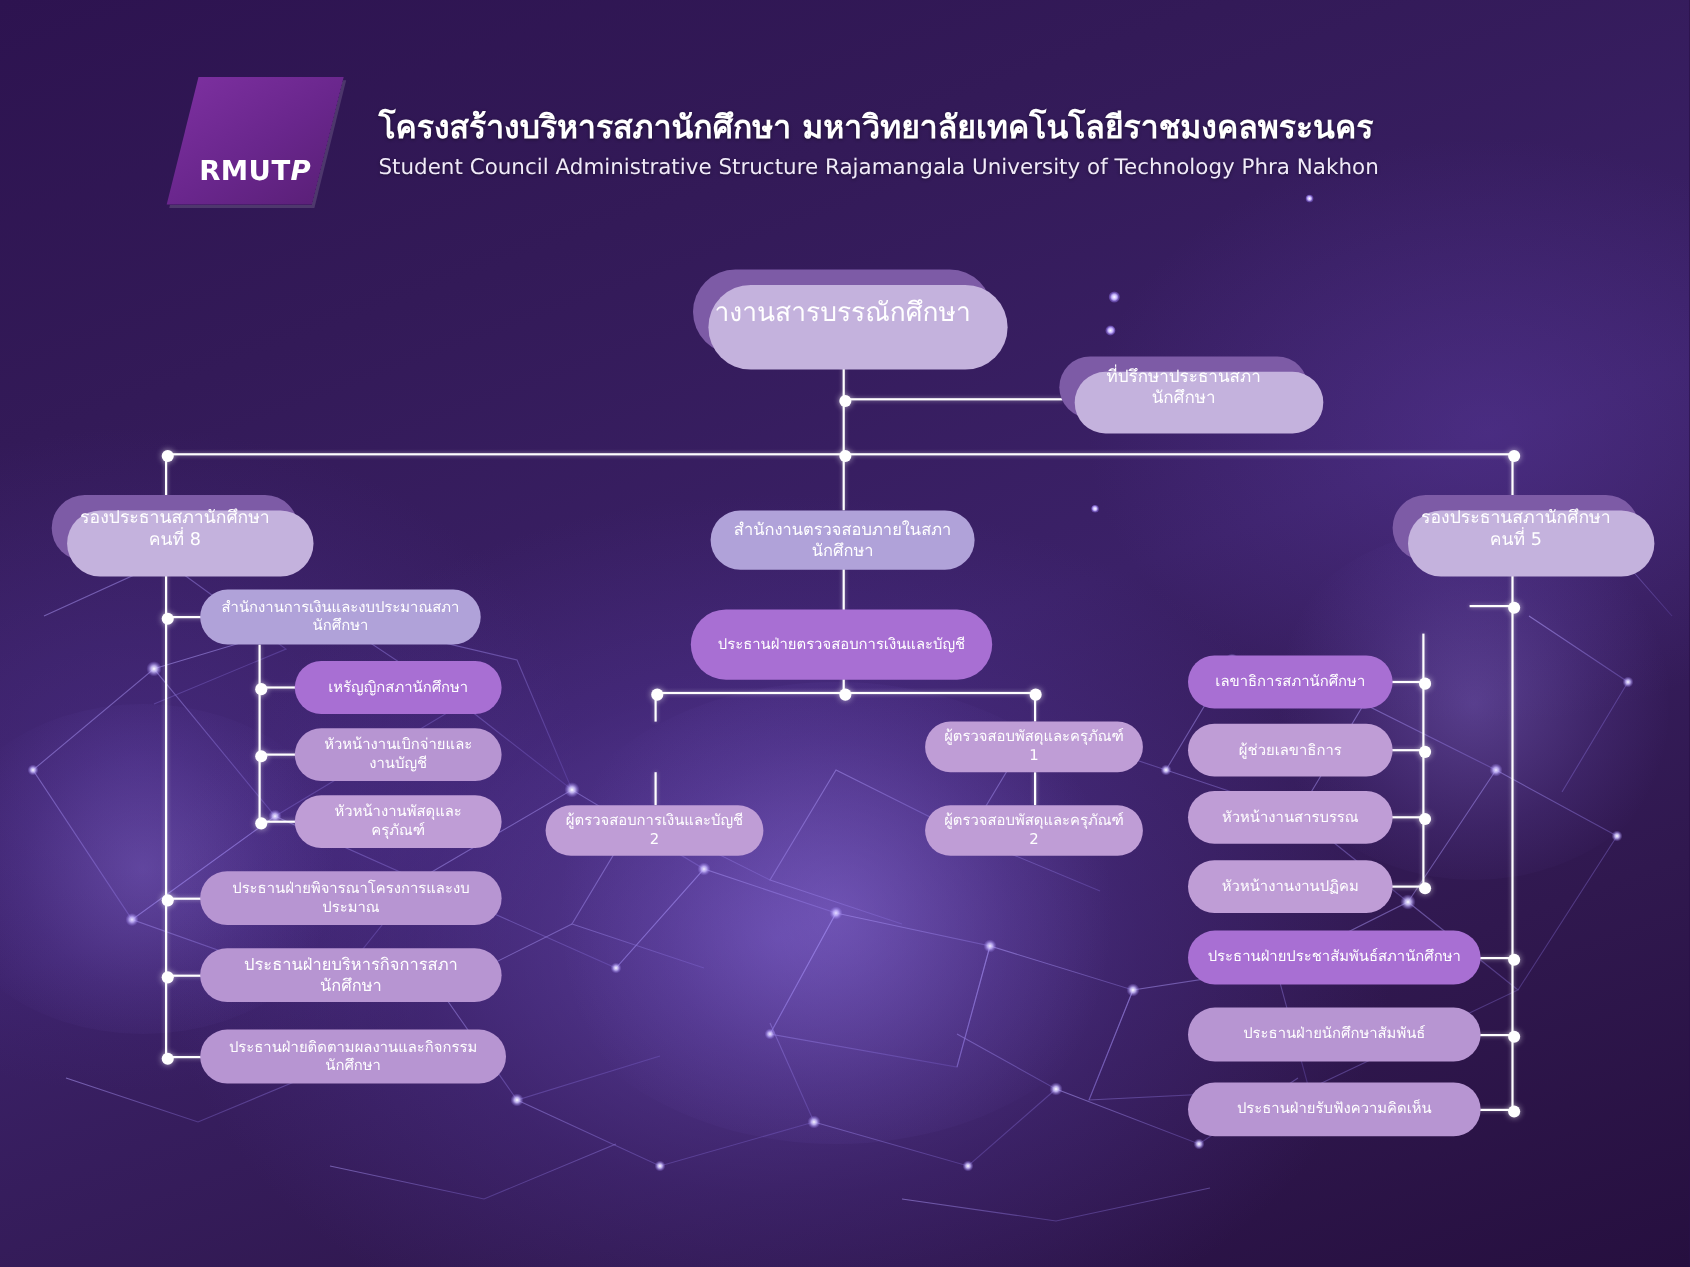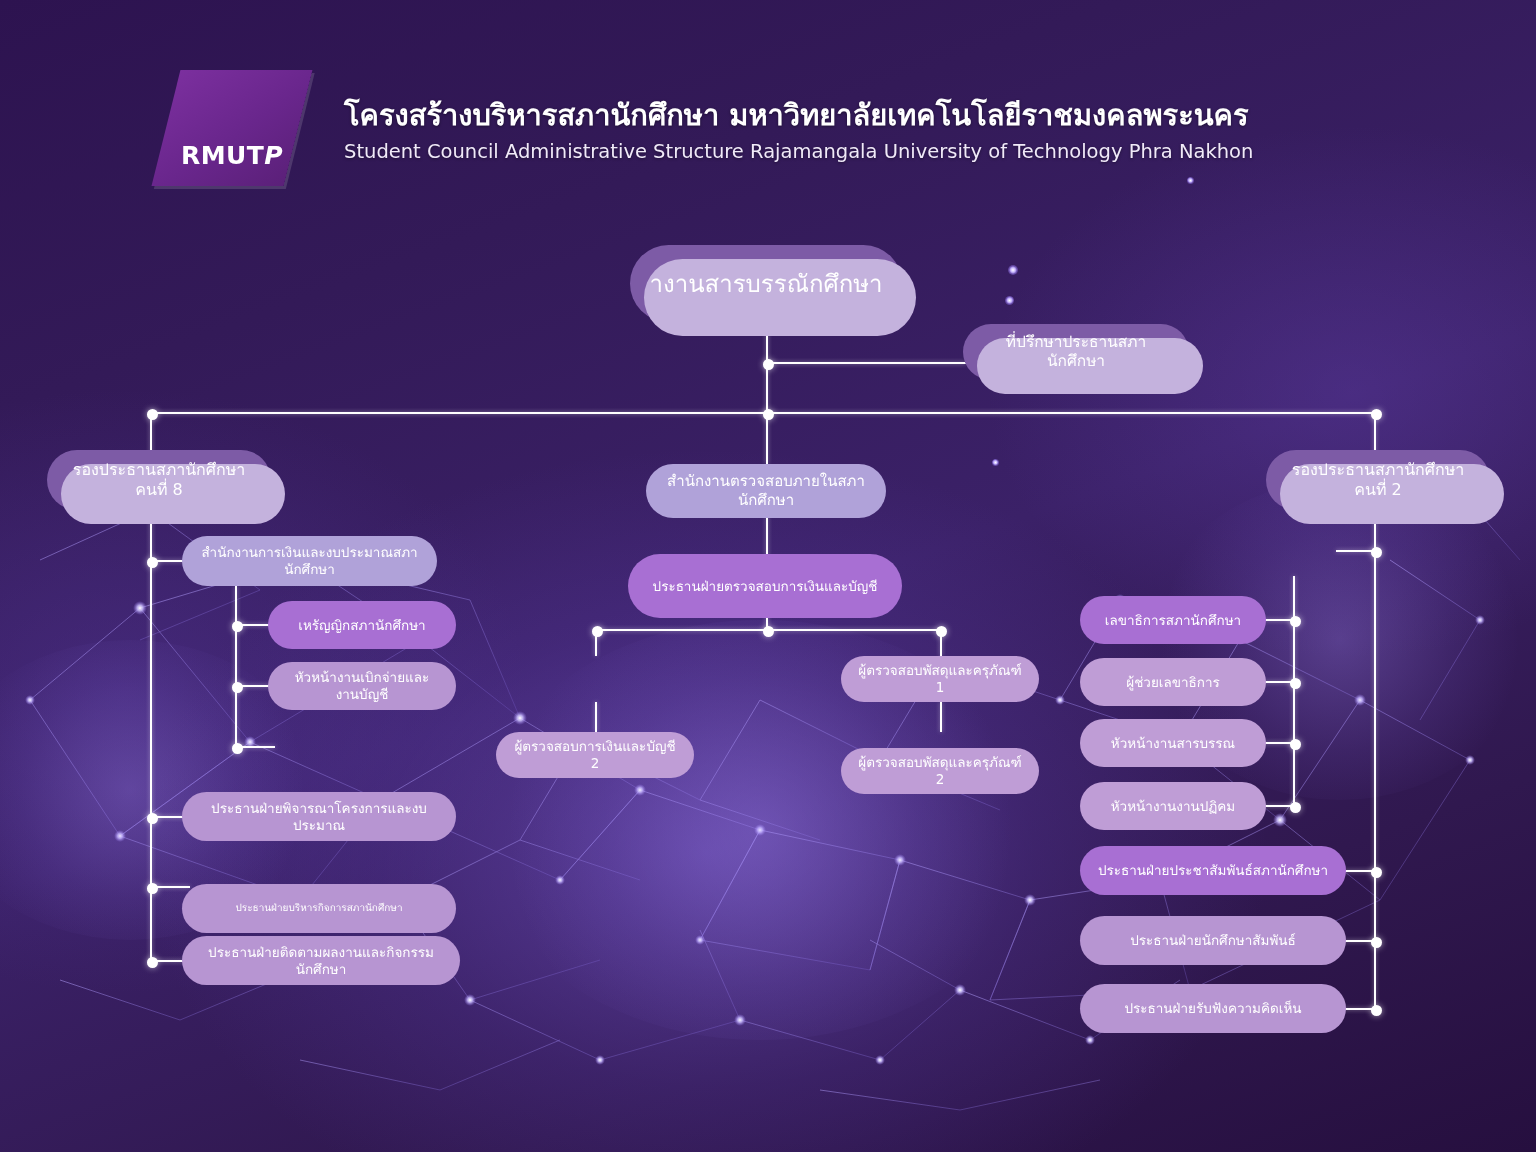--- a/index.html
+++ b/index.html
@@ -321,63 +321,66 @@
     </span>
   </div>
 
   <div class="node t-office" style="left:646px; top:464px; width:240px; height:54px; font-size:15px;">
     <span class="lbl">สำนักงานตรวจสอบภายในสภานักศึกษา</span>
   </div>
 
   <div class="node t-head shadowed" style="left:1266px; top:450px; width:224px; height:60px; font-size:16px;">
     <span class="lbl">
       <span>รองประธานสภานักศึกษา</span><br>
-      <span>คนที่ 2</span>
+      <span>คนที่ 5</span>
     </span>
   </div>
 
   <div class="node t-office" style="left:182px; top:536px; width:255px; height:50px; font-size:13.5px;">
     <span class="lbl">สำนักงานการเงินและงบประมาณสภานักศึกษา</span>
   </div>
 
   <div class="node t-bright" style="left:268px; top:601px; width:188px; height:48px; font-size:13.5px;">
     <span class="lbl">เหรัญญิกสภานักศึกษา</span>
   </div>
 
   <div class="node t-mid" style="left:268px; top:662px; width:188px; height:48px; font-size:13.5px;">
     <span class="lbl">หัวหน้างานเบิกจ่ายและงานบัญชี</span>
   </div>
 
+  <div class="node t-soft" style="left:268px; top:723px; width:188px; height:48px; font-size:13.5px;">
+    <span class="lbl">หัวหน้างานพัสดุและครุภัณฑ์</span>
+  </div>
 
   <div class="node t-mid" style="left:182px; top:792px; width:274px; height:49px; font-size:13.5px;">
     <span class="lbl">ประธานฝ่ายพิจารณาโครงการและงบประมาณ</span>
   </div>
 
-  <div class="node t-mid" style="left:182px; top:884px; width:274px; height:49px; font-size:10px;">
+  <div class="node t-mid" style="left:182px; top:862px; width:274px; height:49px; font-size:15px;">
     <span class="lbl">ประธานฝ่ายบริหารกิจการสภานักศึกษา</span>
   </div>
 
   <div class="node t-mid" style="left:182px; top:936px; width:278px; height:49px; font-size:13.5px;">
     <span class="lbl">ประธานฝ่ายติดตามผลงานและกิจกรรมนักศึกษา</span>
   </div>
 
   <div class="node t-bright" style="left:628px; top:554px; width:274px; height:64px; font-size:13.5px;">
     <span class="lbl">ประธานฝ่ายตรวจสอบการเงินและบัญชี</span>
   </div>
 
 
   <div class="node t-soft" style="left:496px; top:732px; width:198px; height:46px; font-size:13.5px;">
     <span class="lbl">ผู้ตรวจสอบการเงินและบัญชี 2</span>
   </div>
 
   <div class="node t-soft" style="left:841px; top:656px; width:198px; height:46px; font-size:13.5px;">
     <span class="lbl">ผู้ตรวจสอบพัสดุและครุภัณฑ์ 1</span>
   </div>
 
-  <div class="node t-soft" style="left:841px; top:748px; width:198px; height:46px; font-size:13.5px;">
+  <div class="node t-soft" style="left:841px; top:732px; width:198px; height:46px; font-size:13.5px;">
     <span class="lbl">ผู้ตรวจสอบพัสดุและครุภัณฑ์ 2</span>
   </div>
 
 
   <div class="node t-bright" style="left:1080px; top:596px; width:186px; height:48px; font-size:13.5px;">
     <span class="lbl">เลขาธิการสภานักศึกษา</span>
   </div>
 
   <div class="node t-soft" style="left:1080px; top:658px; width:186px; height:48px; font-size:13.5px;">
     <span class="lbl">ผู้ช่วยเลขาธิการ</span>

